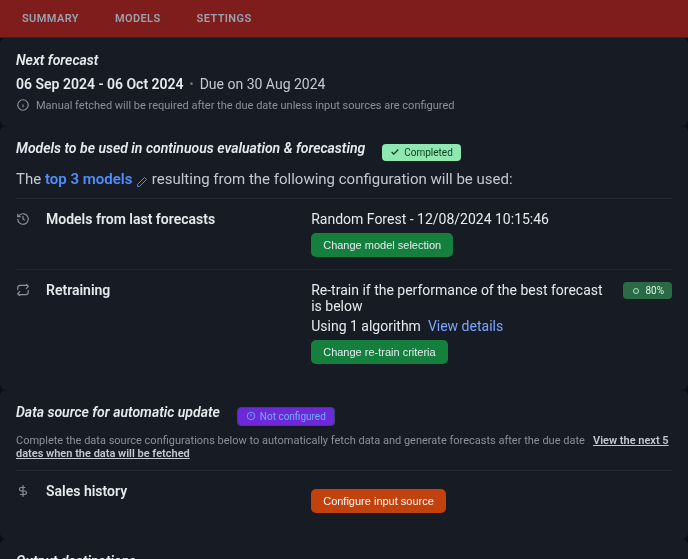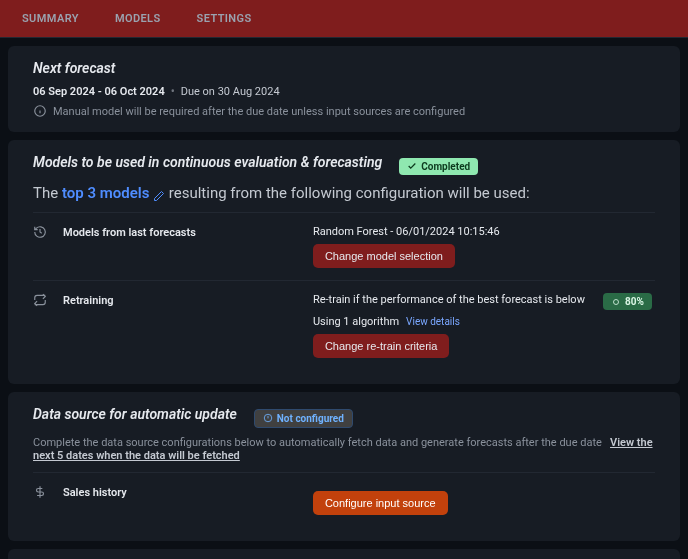--- a/index.html
+++ b/index.html
@@ -24,50 +24,49 @@
     font-size: 11px;
     letter-spacing: 0.4px;
     cursor: pointer;
     border-bottom: 2px solid transparent;
   }
   .tab.active {
     color: #4f8dff;
     border-bottom-color: #4f8dff;
   }
   .panel {
-    margin: 8px;
-    padding: 14px 25px;
+    padding: 14px 16px;
     background: #171c24;
     border-radius: 6px;
   }
   h2.section-title {
     font-size: 14px;
     font-weight: 600;
     color: #e6e9ee;
     font-style: italic;
     display: inline-block;
     margin-bottom: 8px;
   }
   .title-row { display: flex; align-items: center; gap: 17px; margin-bottom: 6px; }
-  .subtext { color: #c4c9d1; font-size: 11px; }
+  .subtext { color: #c4c9d1; font-size: 14px; }
   .muted { color: #8a919c; font-size: 11px; }
   .daterow { display: flex; align-items: center; gap: 6px; margin-bottom: 6px; }
   .dot { color: #70767f; }
   .infoline { display: flex; align-items: center; gap: 6px; margin-top: 4px; }
   .badge {
     display: inline-flex;
     align-items: center;
     gap: 4px;
     padding: 3px 8px;
     border-radius: 4px;
     font-size: 10px;
-    font-weight: 700;
+    font-weight: 400;
   }
   .badge-completed { background: #8fe8b0; color: #0d3b1e; }
-  .badge-notconfig { background: #404040; color: #6fb2ff; border: 1px solid #2f4a6e; }
+  .badge-notconfig { background: #6d28d9; color: #6fb2ff; border: 1px solid #2f4a6e; }
   .badge-pct { background: #2a6b46; color: #d9f5e4; }
   .link { color: #4f8dff; font-weight: 600; cursor: pointer; }
   .link-u { color: #c4c9d1; text-decoration: underline; font-weight: 600; cursor: pointer; }
   .row {
     display: flex;
     align-items: flex-start;
     justify-content: space-between;
     padding: 12px 0;
     border-top: 1px solid #222832;
   }
@@ -77,25 +76,25 @@
   .btn {
     display: inline-block;
     padding: 6px 12px;
     border-radius: 5px;
     font-size: 11px;
     font-weight: 500;
     cursor: pointer;
     border: none;
     margin-top: 6px;
   }
-  .btn-secondary { background: #7f1d1d; color: #e6e9ee; }
+  .btn-secondary { background: #15803d; color: #e6e9ee; }
   .btn-primary { background: #c2410c; color: #fff; }
   .icon { width: 14px; height: 14px; display: inline-block; color: #8a919c; flex-shrink: 0; }
   .icon svg { width: 100%; height: 100%; }
-  .smalllink { color: #7aa7ff; font-size: 10px; margin-left: 4px; cursor: pointer; }
+  .smalllink { color: #7aa7ff; font-size: 14px; margin-left: 4px; cursor: pointer; }
   .config-line { color: #c4c9d1; font-size: 15px; margin-top: 4px; margin-bottom: 10px; }
 </style>
 </head>
 <body>
 
 <div class="tabs">
   <div class="tab">SUMMARY</div>
   <div class="tab">MODELS</div>
   <div class="tab">SETTINGS</div>
 </div>
@@ -108,21 +107,21 @@
     <span class="subtext">Due on 30 Aug 2024</span>
   </div>
   <div class="infoline">
     <span class="icon">
       <svg viewBox="0 0 24 24" fill="none" stroke="currentColor" stroke-width="2">
           <circle cx="12" cy="12" r="9"></circle>
           <line x1="12" y1="8" x2="12" y2="8"></line>
           <line x1="12" y1="11" x2="12" y2="16"></line>
         </svg>
     </span>
-    <span class="muted">Manual model will be required after the due date unless input sources are configured</span>
+    <span class="muted">Manual fetched will be required after the due date unless input sources are configured</span>
   </div>
 </div>
 
 <div class="panel">
   <div class="title-row">
     <h2 class="section-title">Models to be used in continuous evaluation &amp; forecasting</h2>
     <span class="badge badge-completed">
       <svg width="10" height="10" viewBox="0 0 24 24" fill="none" stroke="currentColor" stroke-width="3">
           <polyline points="4 12 9 17 20 6"></polyline>
         </svg>
@@ -144,21 +143,21 @@
       <span class="icon">
         <svg viewBox="0 0 24 24" fill="none" stroke="currentColor" stroke-width="2">
             <path d="M3 12a9 9 0 1 0 3-6.7L3 8"></path>
             <polyline points="3 3 3 8 8 8"></polyline>
             <polyline points="12 7 12 12 15 14"></polyline>
           </svg>
       </span>
       <span class="subtext" style="font-weight:600;color:#e6e9ee">Models from last forecasts</span>
     </div>
     <div class="row-right">
-      <div class="subtext" style="color:#e6e9ee">Random Forest - 06/01/2024 10:15:46</div>
+      <div class="subtext" style="color:#e6e9ee">Random Forest - 12/08/2024 10:15:46</div>
       <button class="btn btn-secondary">Change model selection</button>
     </div>
   </div>
 
   <div class="row">
     <div class="row-left">
       <span class="icon">
         <svg viewBox="0 0 24 24" fill="none" stroke="currentColor" stroke-width="2">
             <polyline points="17 2 21 6 17 10"></polyline>
             <path d="M3 12V8a4 4 0 0 1 4-4h14"></path>

